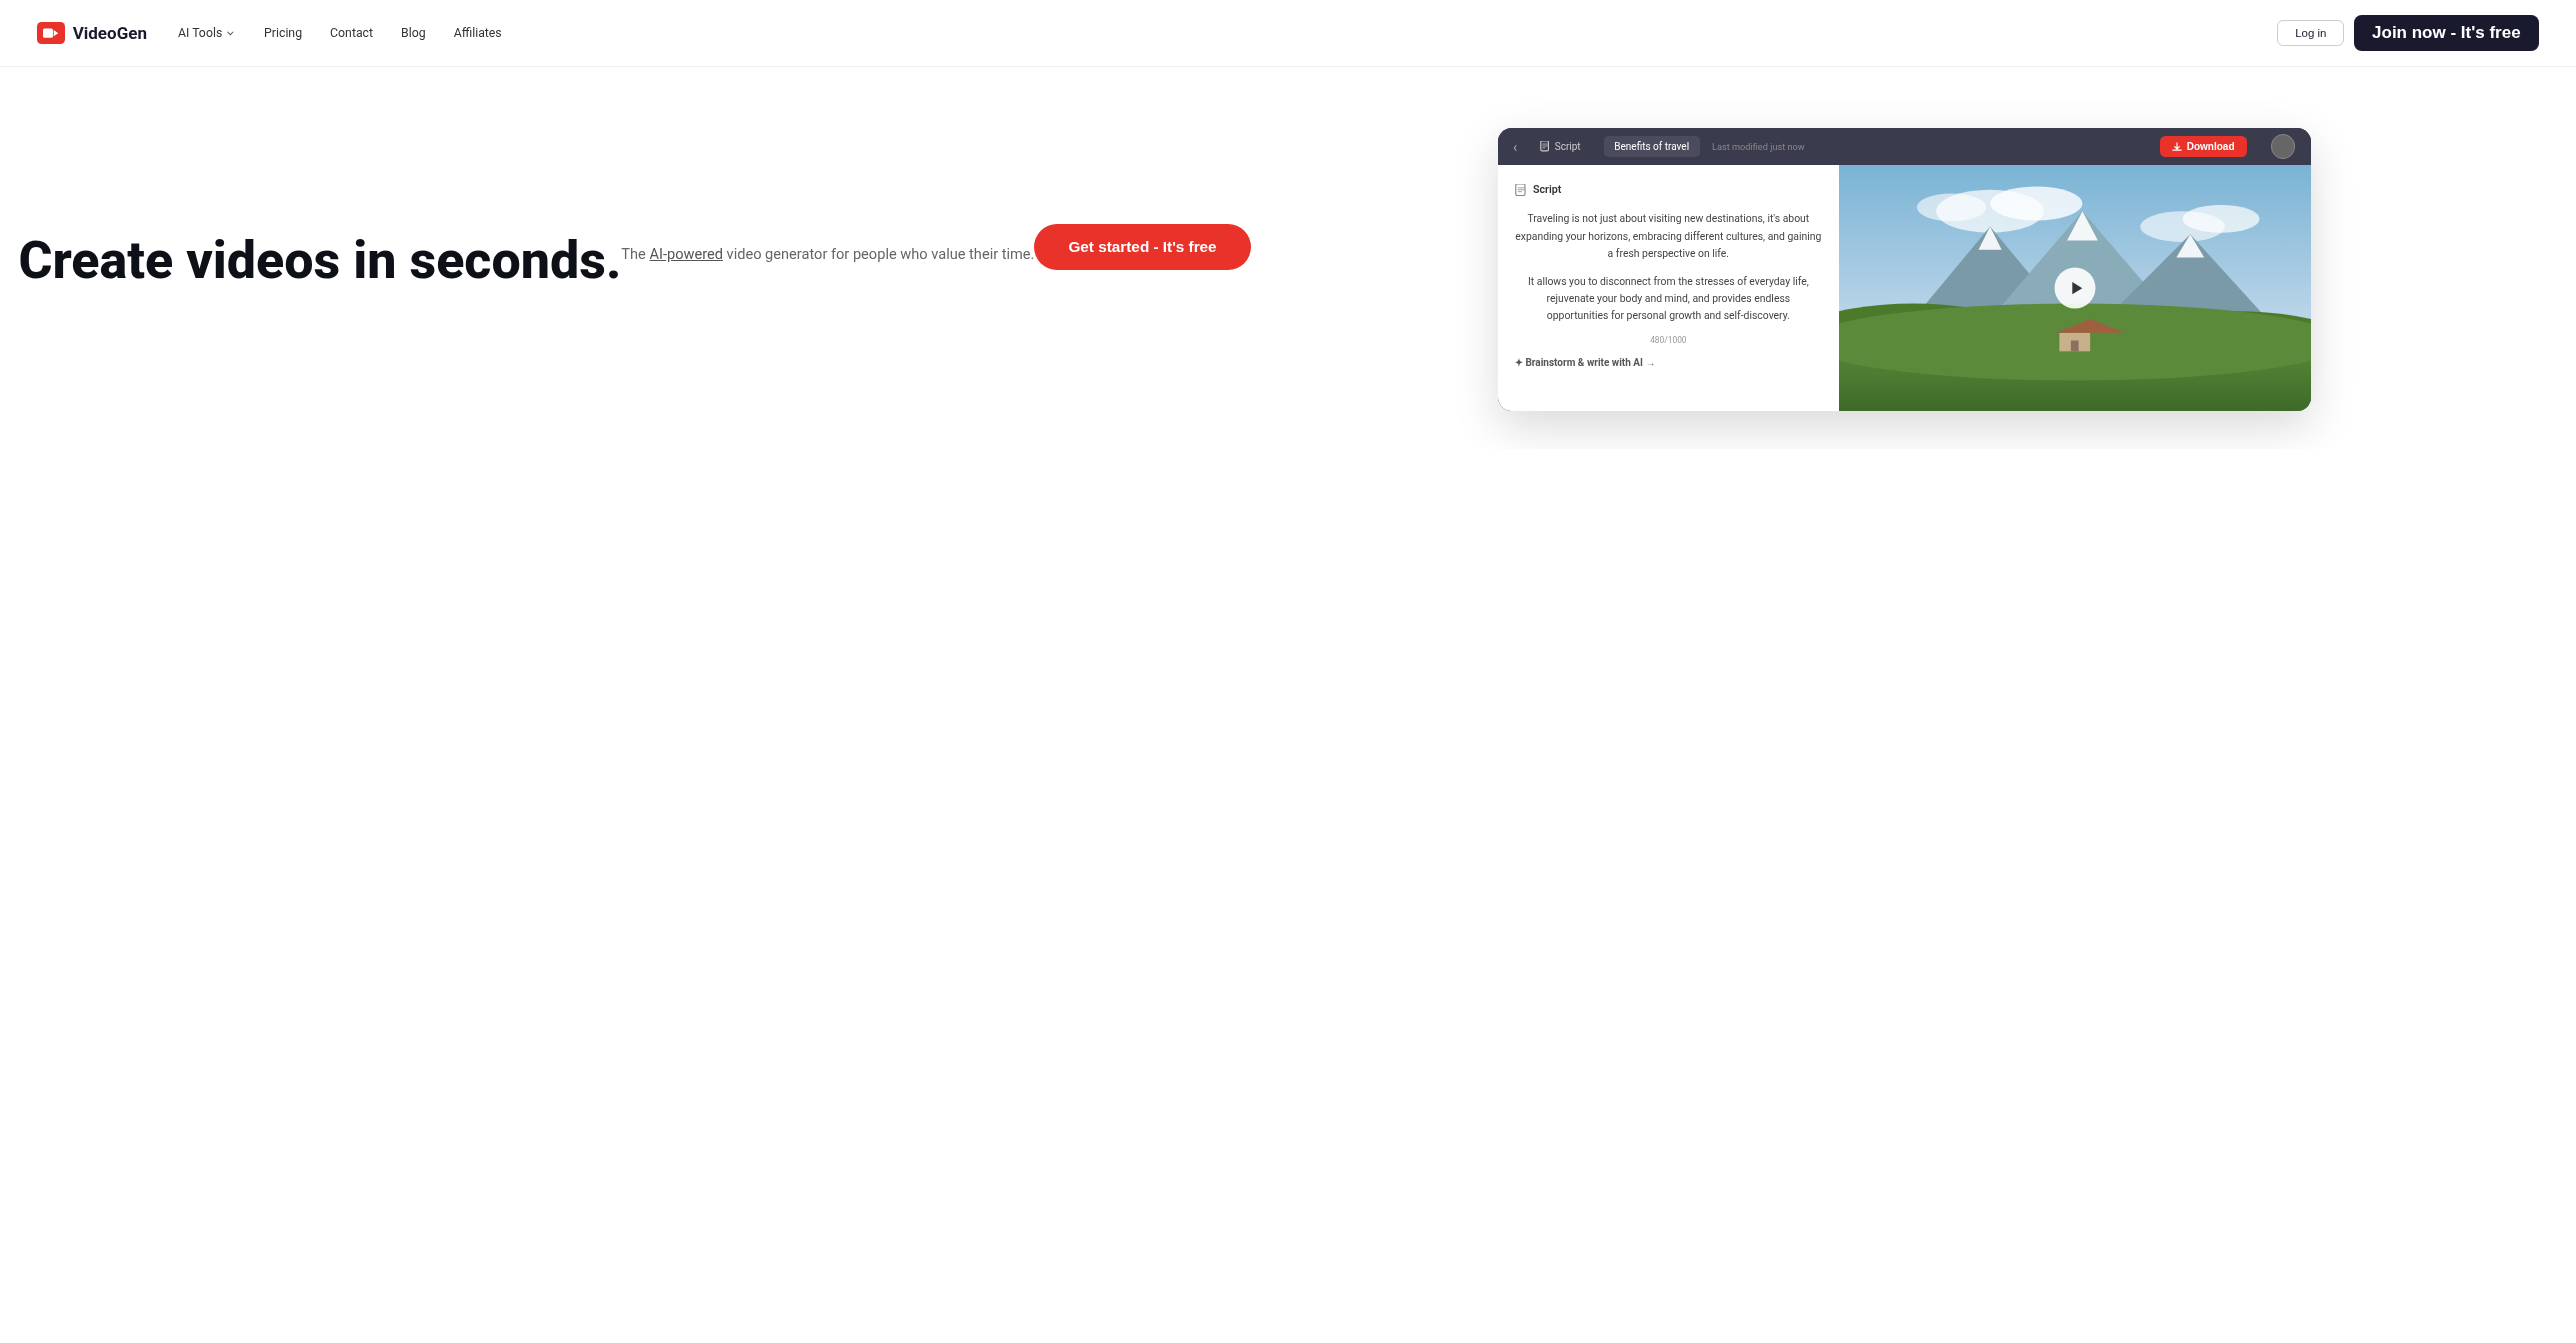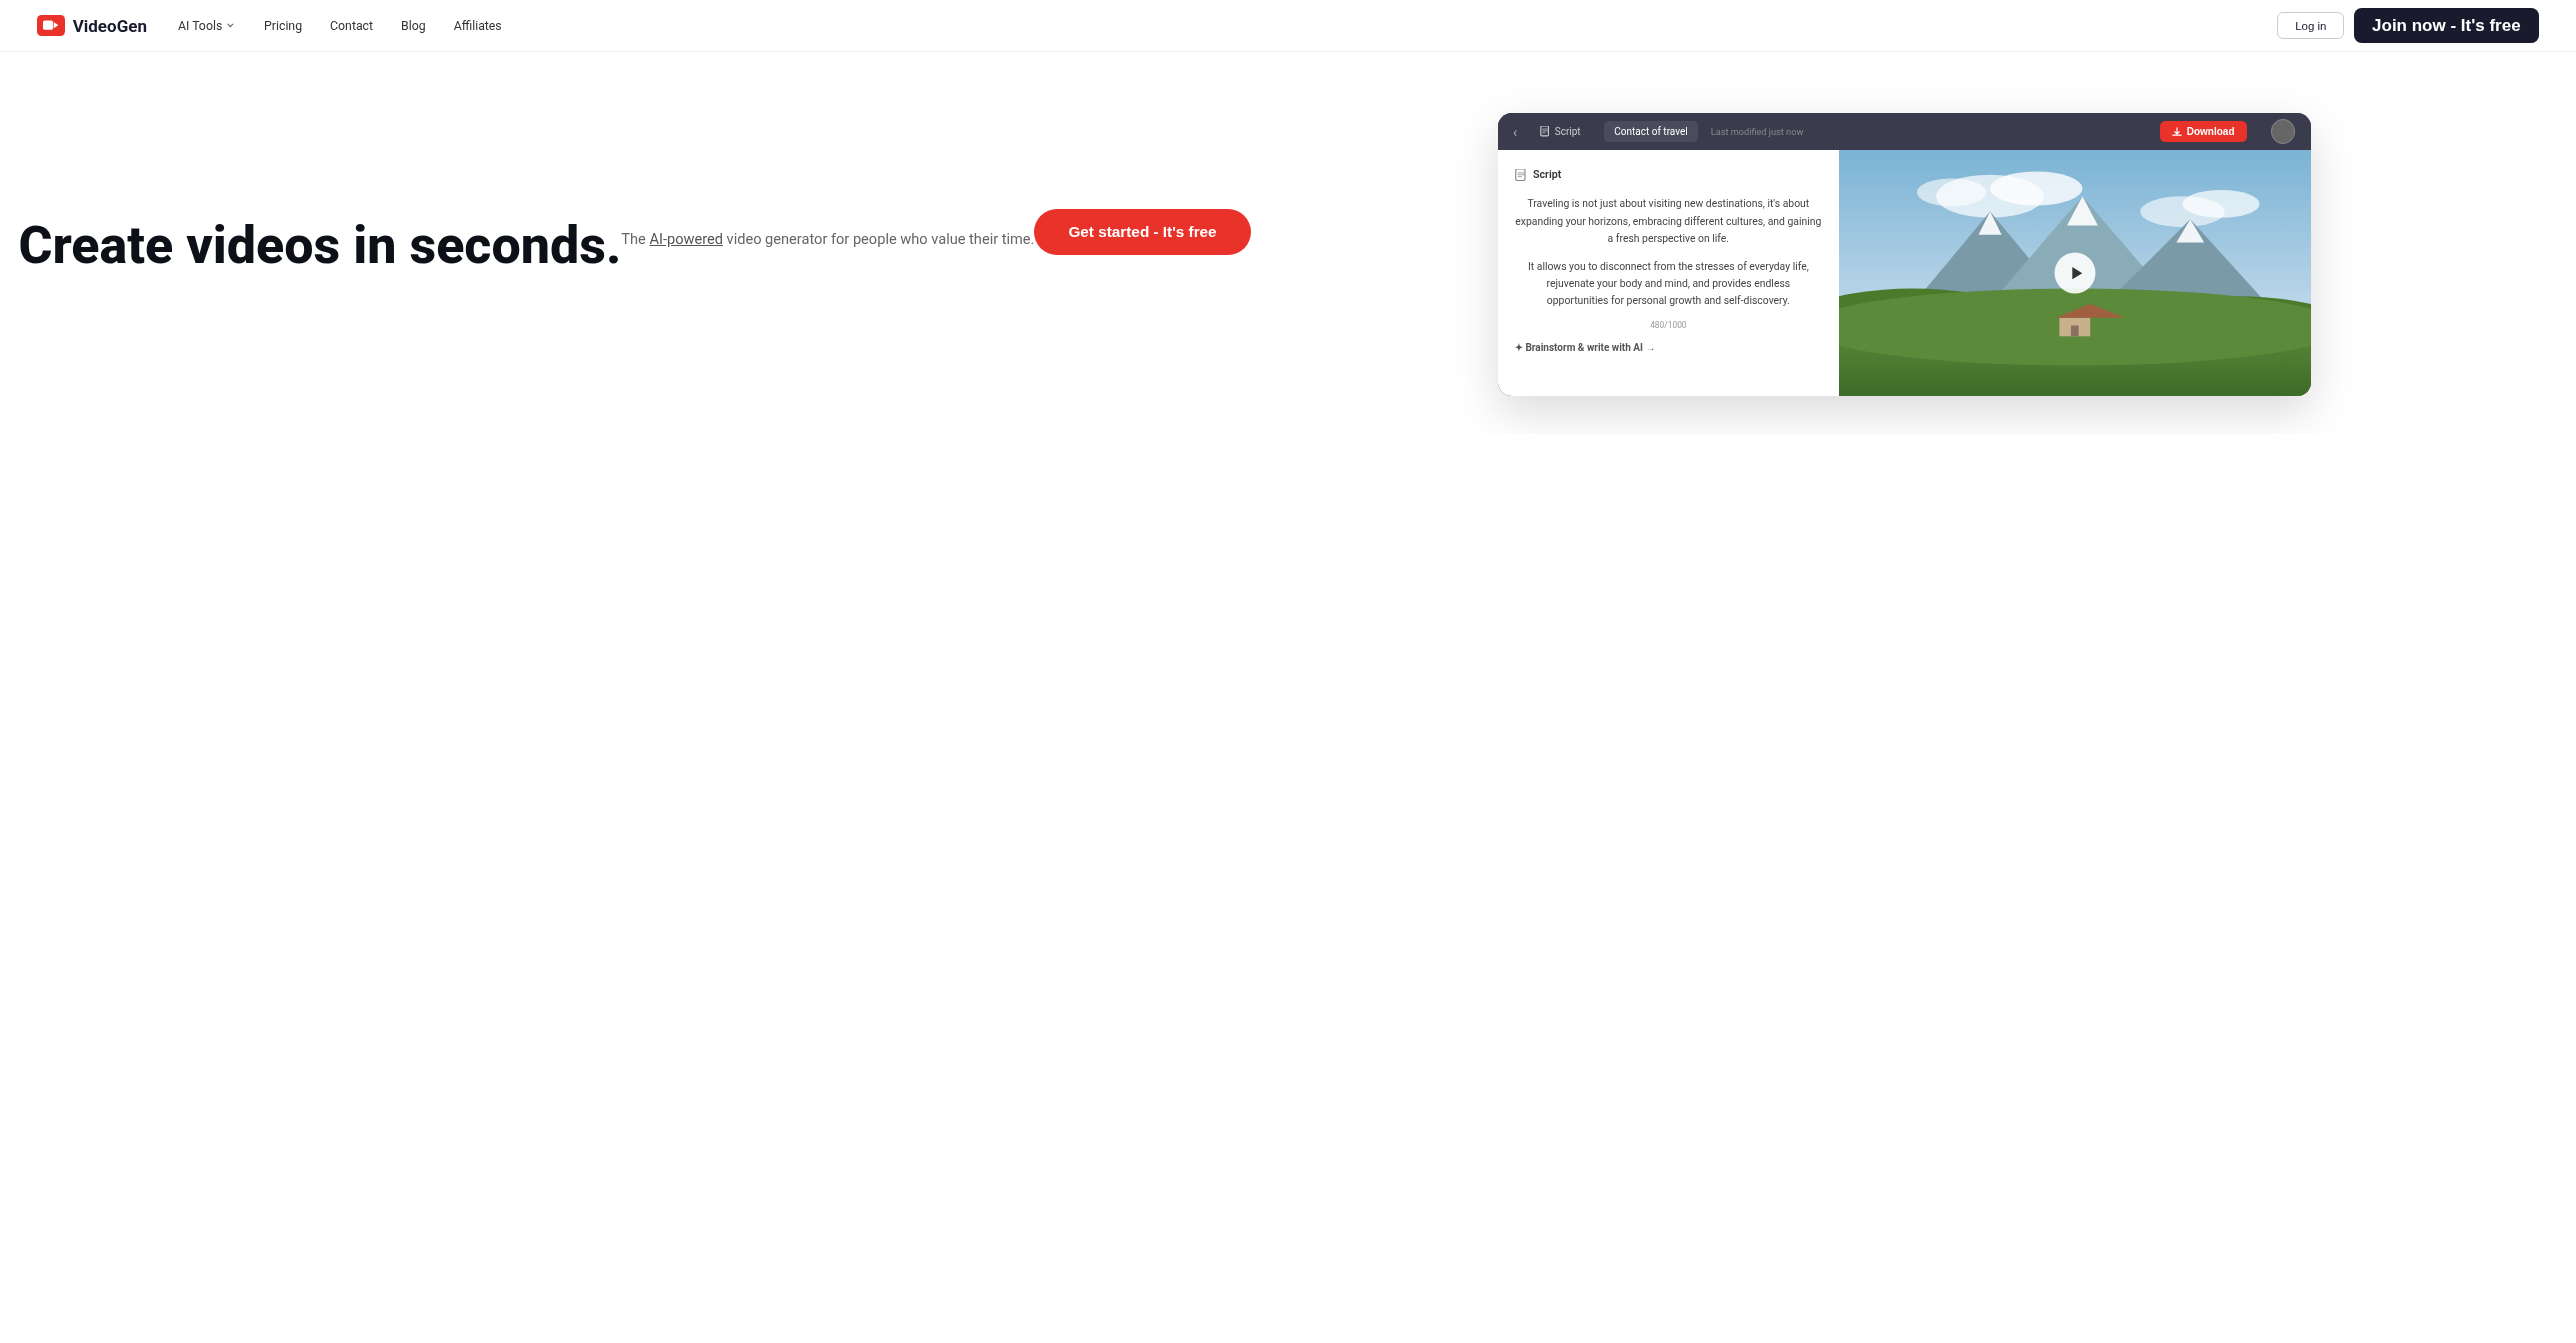--- a/index.html
+++ b/index.html
@@ -14,21 +14,21 @@
       color: #1a1a2e;
       overflow-x: hidden;
     }
 
     
     .navbar {
       display: flex;
       align-items: center;
       justify-content: space-between;
       padding: 0 37px;
-      height: 52px;
+      height: 67px;
       border-bottom: 0.8px solid #f0f0f0;
       background: #fff;
       position: sticky;
       top: 0;
       z-index: 100;
     }
 
     .nav-left {
       display: flex;
       align-items: center;
@@ -400,21 +400,21 @@
           <svg width="10" height="10.7" viewBox="0 0 13 14">
             <rect x="1" y="0" width="10" height="13" rx="1.5" fill="none" stroke="#ccc" stroke-width="1.5"></rect>
             <line x1="3" y1="4" x2="10" y2="4" stroke="#ccc" stroke-width="1"></line>
             <line x1="3" y1="6.5" x2="10" y2="6.5" stroke="#ccc" stroke-width="1"></line>
             <line x1="3" y1="9" x2="7" y2="9" stroke="#ccc" stroke-width="1"></line>
           </svg>
           <span>Script</span>
         </div>
 
         <div class="tab active">
-          <span>Contact of travel</span>
+          <span>Benefits of travel</span>
         </div>
 
         <span class="last-modified">Last modified just now</span>
       </div>
 
       <div class="titlebar-right">
         <button class="btn-download">
           <svg width="10" height="10" viewBox="0 0 13 13">
             <path d="M6.5 1v7M3.5 6l3 3 3-3M1 10.5h11" stroke="white" stroke-width="1.5" fill="none" stroke-linecap="round"></path>
           </svg>

